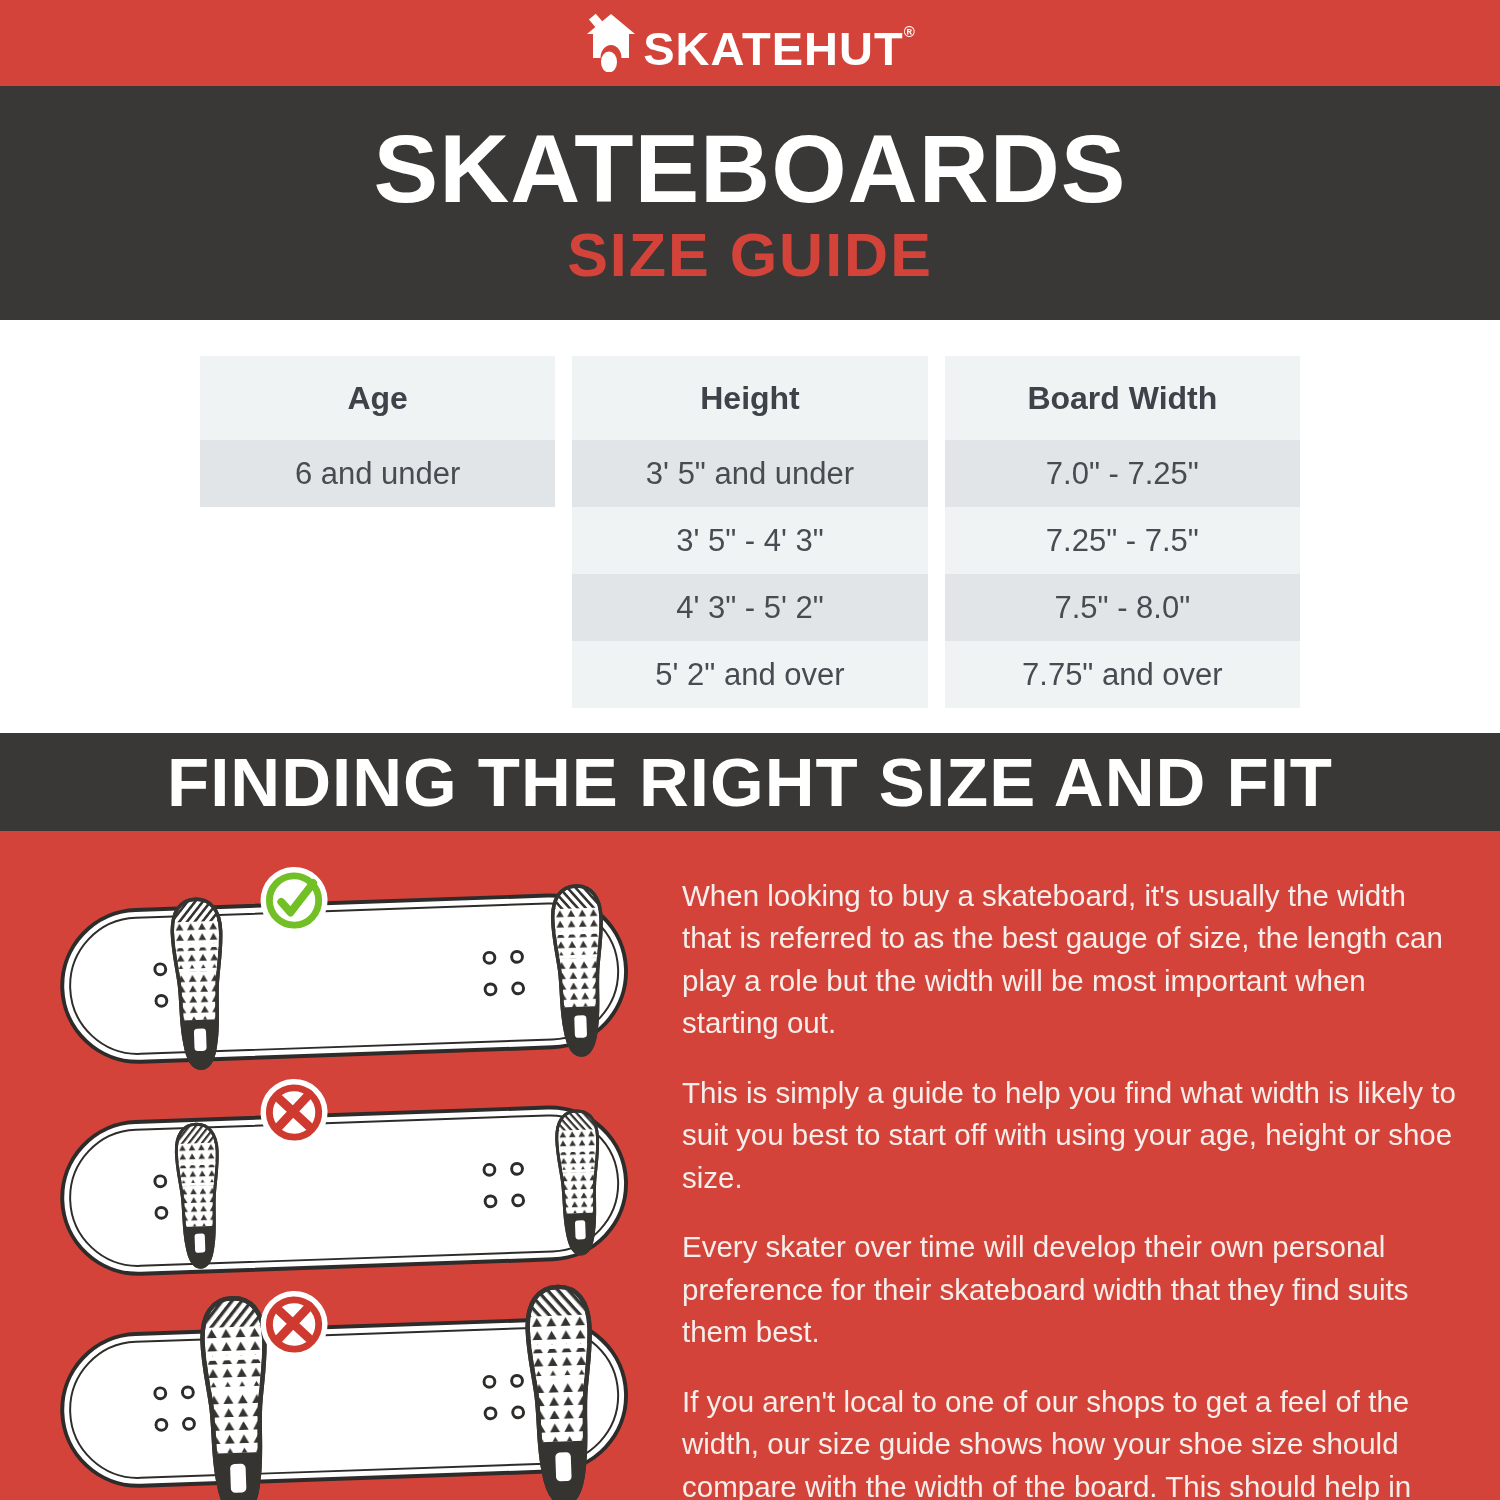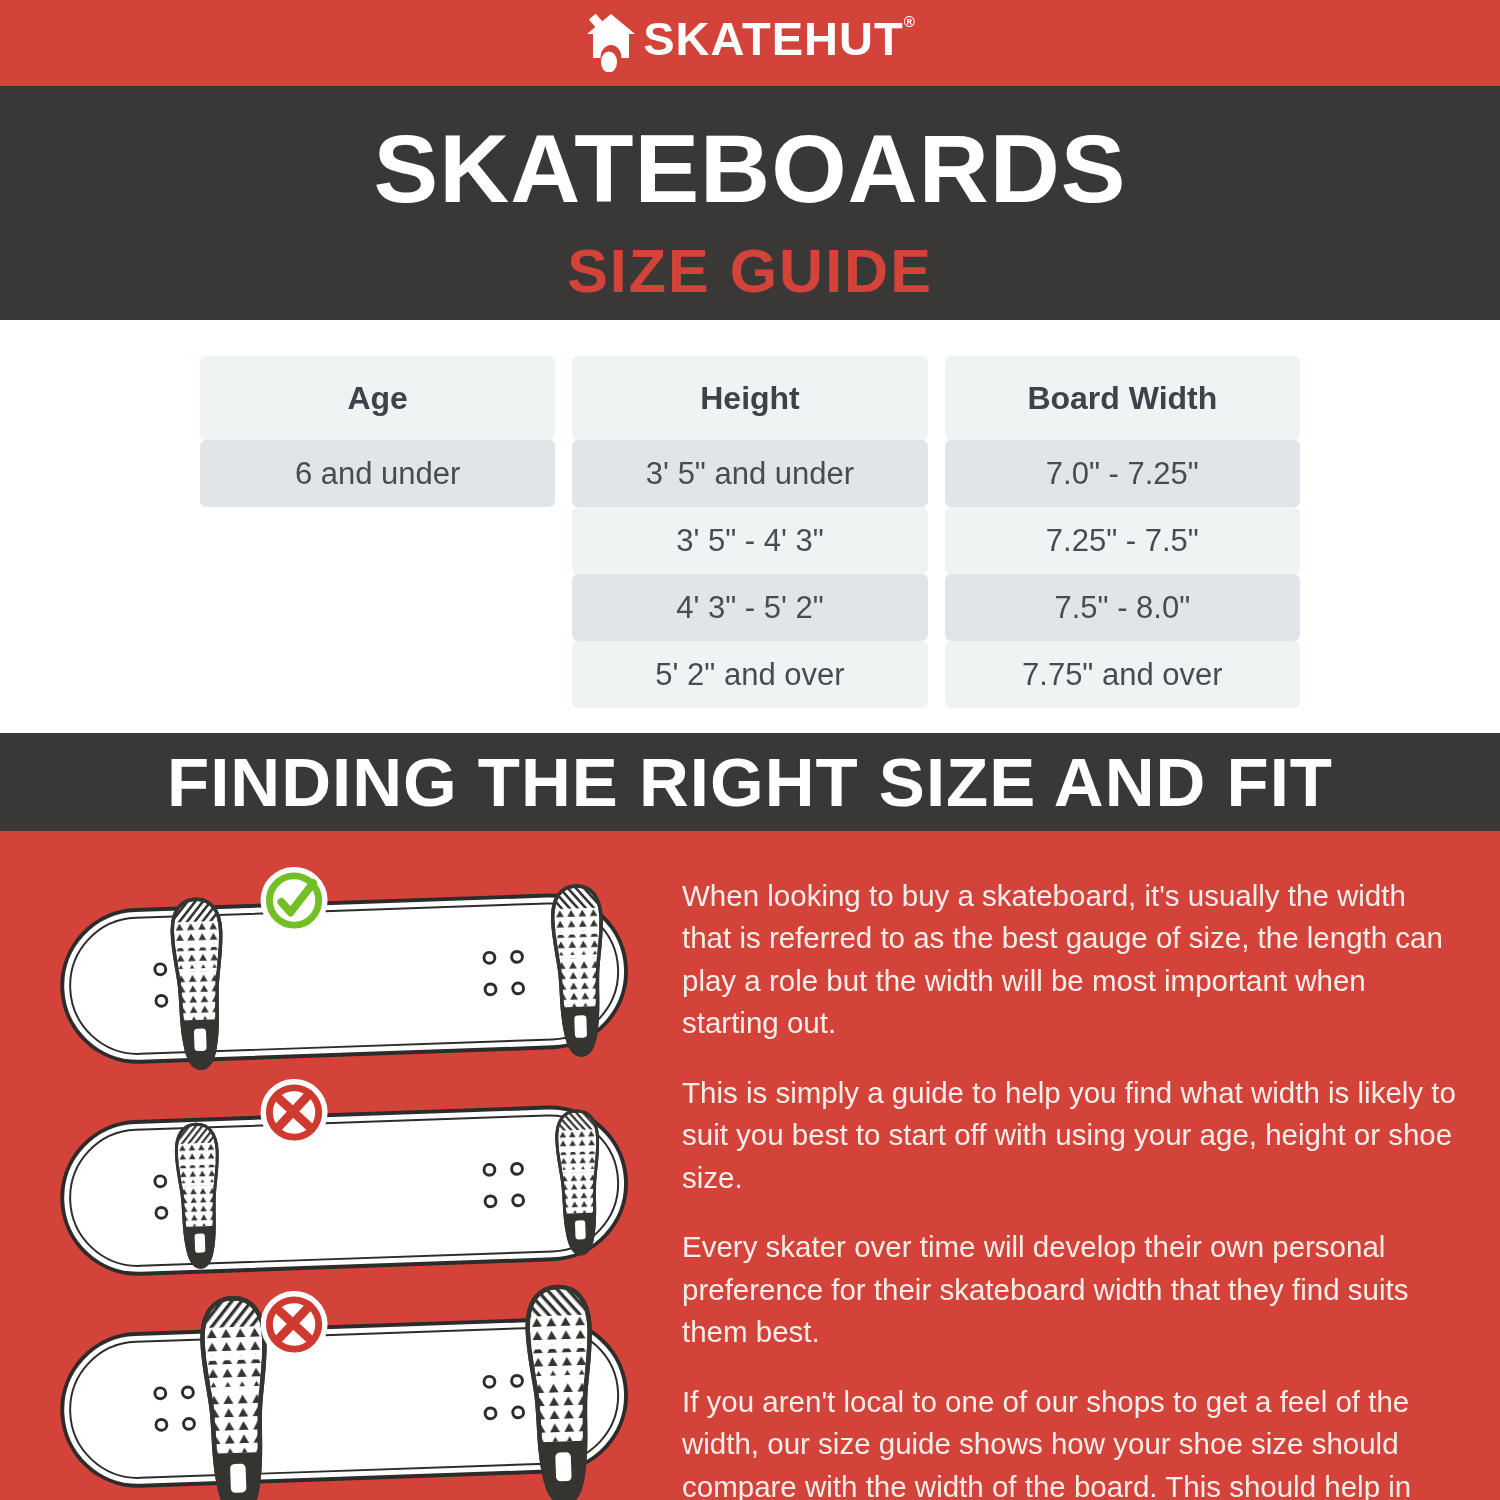--- a/index.html
+++ b/index.html
@@ -18,35 +18,35 @@
   html,body{margin:0;padding:0;}
   body{
     width:1500px;height:1500px;
     font-family:"Liberation Sans",sans-serif;
     background:#fff;
   }
   .page{width:1500px;height:1500px;overflow:hidden;display:flex;flex-direction:column;}
 
   
   .top-band{height:86px;background:var(--red);display:flex;align-items:center;justify-content:center;flex-shrink:0;}
-  .logo{display:flex;align-items:flex-start;gap:6px;}
+  .logo{display:flex;align-items:flex-end;gap:6px;}
   .logo-icon{display:block;margin-top:-2px;}
   .brand{color:#fff;font-size:47px;font-weight:700;letter-spacing:1px;line-height:1;}
   .brand sup{font-size:15px;vertical-align:28px;letter-spacing:0;}
 
   
   .title-band{height:234px;background:var(--dark);display:flex;flex-direction:column;align-items:center;justify-content:center;flex-shrink:0;}
-  .main-title{color:#fff;font-size:97px;font-weight:700;letter-spacing:1px;margin:16px;line-height:1;}
+  .main-title{color:#fff;font-size:97px;font-weight:700;letter-spacing:1px;margin:0;line-height:1;}
   .sub-title{color:var(--red);font-size:61px;font-weight:700;letter-spacing:2px;margin:8px 0 0;line-height:1;}
 
   
   .table-band{height:413px;background:#fff;padding-top:36px;flex-shrink:0;}
   .size-table{width:1100px;margin:0 auto;display:grid;grid-template-columns:1fr 1fr 1fr;column-gap:17px;}
   .col{display:flex;flex-direction:column;}
-  .cell{display:flex;align-items:center;justify-content:center;height:67px;font-size:31px;color:var(--cell-text);background:var(--row-light);border-radius:6px;}
+  .cell{display:flex;align-items:center;justify-content:center;height:67px;font-size:31px;color:var(--cell-text);background:var(--row-light);}
   .cell.head{height:84px;font-weight:700;font-size:32px;color:#3e434a;}
   .cell.dark{background:var(--row-dark);}
 
   
   .subtitle-band{height:98px;background:var(--dark);display:flex;align-items:center;justify-content:center;flex-shrink:0;}
   .section-title{color:#fff;font-size:69px;font-weight:700;letter-spacing:1px;margin:0;line-height:1;}
 
   
   .content-band{height:669px;background:var(--red);display:flex;gap:22px;padding:28px 36px 0 48px;flex-shrink:0;}
   .illustrations{width:612px;flex-shrink:0;display:flex;flex-direction:column;}

